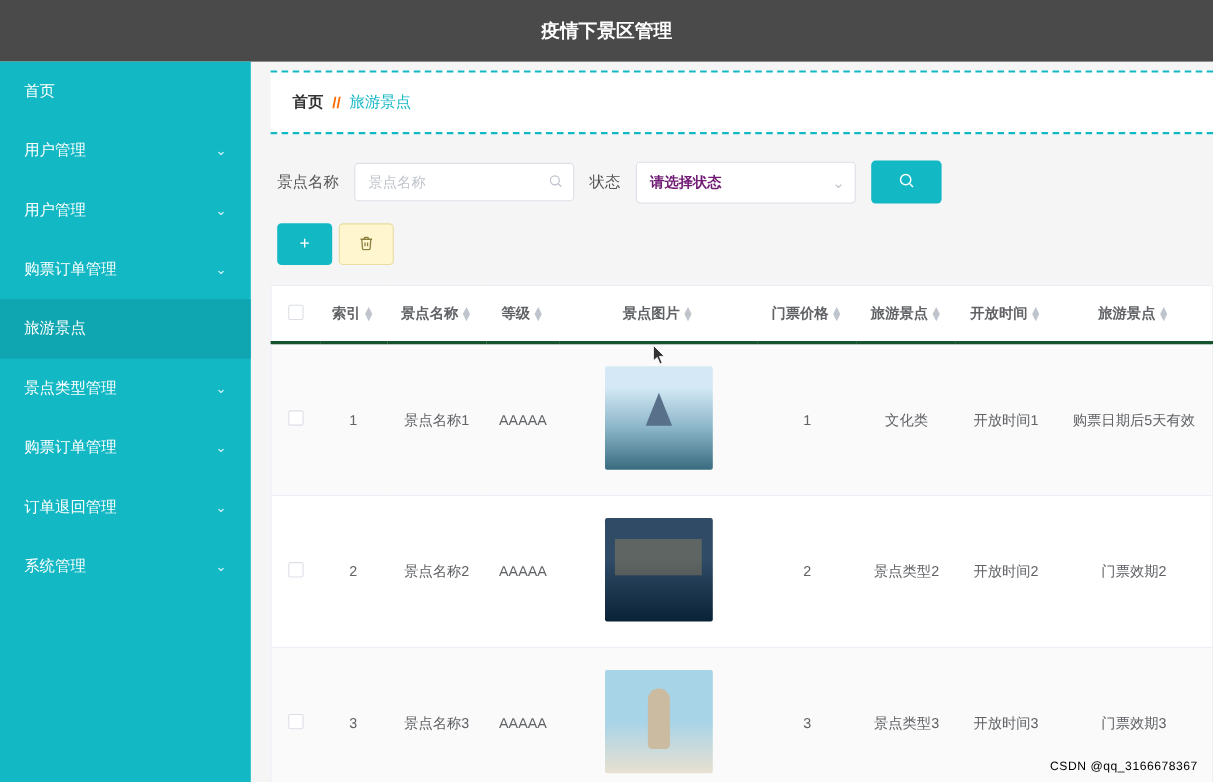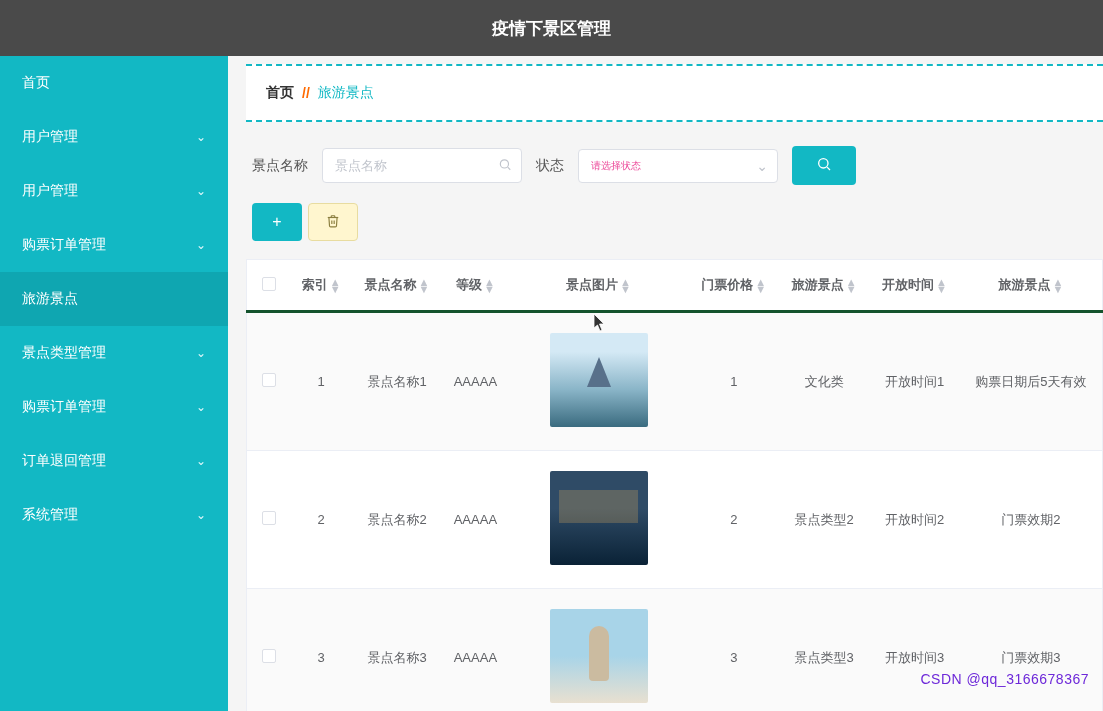--- a/index.html
+++ b/index.html
@@ -22,42 +22,42 @@
     .bc-link { color: #333; font-weight: 600; }
     .bc-sep { color: #ff6a00; font-weight: bold; }
     .bc-current { color: #12b8c4; }
     
     .filters { display: flex; align-items: center; gap: 14px; padding: 24px 0 18px 0; margin-left: 6px; }
     .filter-label { color: #555; font-size: 14px; }
     .input-wrap { position: relative; }
     .text-input { border: 1px solid #dcdfe6; border-radius: 4px; padding: 9px 32px 9px 12px; width: 200px; font-size: 13px; color: #606266; }
     .text-input::placeholder { color: #c0c4cc; }
     .input-icon { position: absolute; right: 10px; top: 50%; transform: translateY(-50%); color: #c0c4cc; font-size: 14px; pointer-events: none; }
-    .select-input { border: 1px solid #dcdfe6; border-radius: 4px; padding: 9px 32px 9px 12px; width: 200px; font-size: 10px; color: #ec4899; background: #fff; cursor: pointer; }
+    .select-input { border: 1px solid #dcdfe6; border-radius: 4px; padding: 9px 32px 9px 12px; width: 200px; font-size: 13px; color: #701a75; background: #fff; cursor: pointer; font-weight: bold; }
     .search-btn { background: #12b8c4; border: none; border-radius: 4px; padding: 10px 24px; color: #fff; cursor: pointer; }
     
     .action-row { display: flex; gap: 6px; margin: 0 0 18px 6px; }
     .add-btn { background: #12b8c4; color: #fff; border: none; border-radius: 4px; width: 50px; height: 38px; cursor: pointer; font-size: 16px; }
     .del-btn { background: #fff6cf; color: #8b7e3f; border: 1px solid #e8dca0; border-radius: 4px; width: 50px; height: 38px; cursor: pointer; }
     
     .table { width: 100%; border-collapse: collapse; background: #fff; border: 1px solid #ebeef5; }
     .table th { padding: 16px 8px; border-bottom: 3px solid #14532d; color: #606266; font-weight: 600; background: #fff; font-size: 13px; }
     .table th .sort { color: #c0c4cc; font-size: 11px; margin-left: 2px; display: inline-flex; flex-direction: column; line-height: 7px; vertical-align: middle; }
     .table td { padding: 20px 8px; border-bottom: 1px solid #ebeef5; color: #606266; text-align: center; font-size: 13px; }
     .table tbody tr:nth-child(odd) { background: #fafafa; }
     .checkbox { width: 14px; height: 14px; border: 1px solid #dcdfe6; border-radius: 2px; display: inline-block; background: #fff; }
     .thumb { width: 98px; height: 94px; background: #cfe8f0; display: inline-block; border-radius: 2px; }
     .thumb.castle { background: linear-gradient(180deg, #d4e9f5 20%, #8ab5c8 60%, #3a6b7f 100%); position: relative; }
     .thumb.castle::before { content:''; position:absolute; left:50%; top:25%; transform:translateX(-50%); width:0; height:0; border-left:12px solid transparent; border-right:12px solid transparent; border-bottom:30px solid #58708a; }
     .thumb.town { background: linear-gradient(180deg, #2f4b66 40%, #0a2236 100%); position: relative; }
     .thumb.town::after { content:''; position:absolute; left:10%; right:10%; top:20%; height:35%; background: rgba(234, 180, 90, 0.25); }
     .thumb.statue { background: linear-gradient(180deg, #a8d4e8 50%, #e8e0d0 100%); position: relative; }
     .thumb.statue::before { content:''; position:absolute; left:50%; top:18%; transform:translateX(-50%); width:20px; height:55px; background:#cbbba0; border-radius:10px 10px 4px 4px; }
     
-    .watermark { position: absolute; right: 14px; bottom: 24px; color: #6d28d9; font-size: 14px; letter-spacing: 0.5px; pointer-events: none; }
+    .watermark { position: absolute; right: 14px; bottom: 8px; color: #000000; font-size: 11px; letter-spacing: 0.5px; pointer-events: none; }
     
     .cursor-arrow { position: absolute; left: 365px; top: 258px; pointer-events: none; }
     .cursor-arrow svg { width: 14px; height: 18px; }
   </style>
 </head>
 <body>
 
 <div class="header">
   <div class="header-title">疫情下景区管理</div>
 </div>

